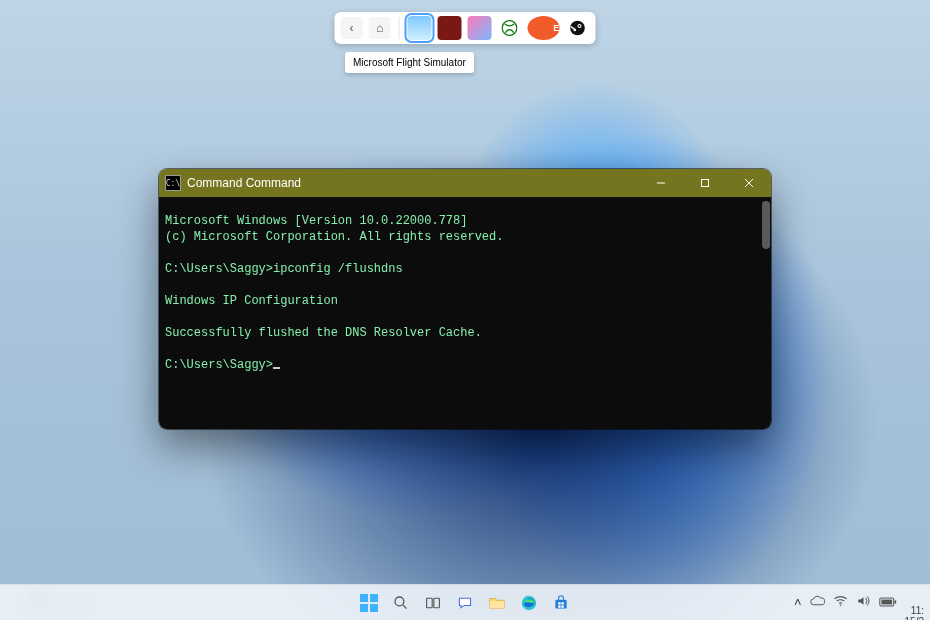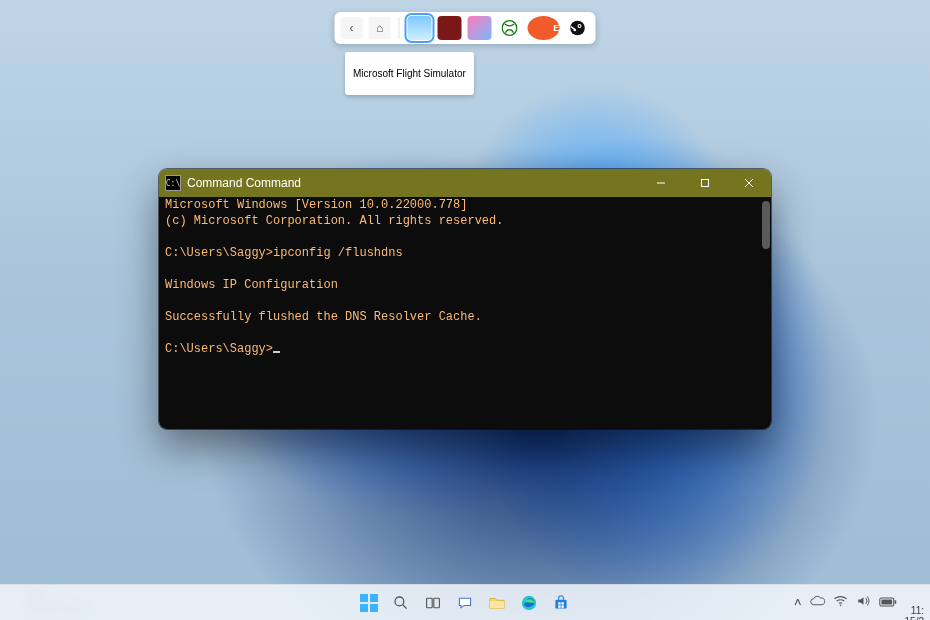--- a/index.html
+++ b/index.html
@@ -36,21 +36,21 @@
   .launcher .tile.sel { outline:2px solid #4aa0ff; outline-offset:1px; }
   .launcher .tile.sky { background:linear-gradient(180deg,#7ec8ff 0%, #cfefff 100%); }
   .launcher .tile.red { background:#7a1818; }
   .launcher .tile.pink { background:linear-gradient(135deg,#ff7ab8,#7ab8ff); }
   .launcher .tile.xbox { color:#107c10; }
   .launcher .tile.ea { background:#f15a29; color:#fff; border-radius:50%; font-size:9px; font-weight:700;padding-left:32px; }
   .launcher .tile.steam { color:#111; }
 
   .tooltip {
     position:absolute; top:52px; left:50%; transform:translateX(-120px);
-    background:#fff; padding:16px 8px; font-size:10px; border-radius:3px;
+    background:#fff; padding:5px 8px; font-size:10px; border-radius:3px;
     box-shadow:0 2px 4px rgba(0,0,0,.2); white-space:nowrap;
   }
 
   
   .cmd-window {
     position:absolute; left:159px; top:169px; width:612px; height:260px;
     border-radius:8px; overflow:hidden;
     box-shadow: 0 18px 40px rgba(0,0,0,.45), 0 0 0 1px rgba(0,0,0,.5);
     display:flex; flex-direction:column;
   }
@@ -63,23 +63,23 @@
     display:flex;align-items:center;justify-content:center;font-size:8px;color:#ccc;font-family:monospace;
   }
   .cmd-titlebar .title { flex:0 0 auto; }
   .cmd-titlebar .spacer { flex:1; }
   .cmd-titlebar .winbtn {
     width:44px;height:28px;display:flex;align-items:center;justify-content:center;
     color:#fff;font-size:12px;cursor:pointer;
   }
 
   .cmd-body {
-    position:relative; flex:1; background:#0c0c0c; color:#fdba74;
+    position:relative; flex:1; background:#0c0c0c; color:#86efac;
     font-family: Consolas, "Courier New", monospace; font-size:12px;
-    line-height:16px; padding:0 6px; white-space:pre;
+    line-height:16px; padding:16px 6px; white-space:pre;
   }
   .cmd-body .scrollthumb {
     position:absolute; right:1px; top:4px; width:8px; height:48px;
     background:#5a5a5a; border-radius:4px;
   }
   .cmd-body .cursor {
     display:inline-block; width:7px; height:2px; background:#ccc; vertical-align:-1px;
   }
 
   

